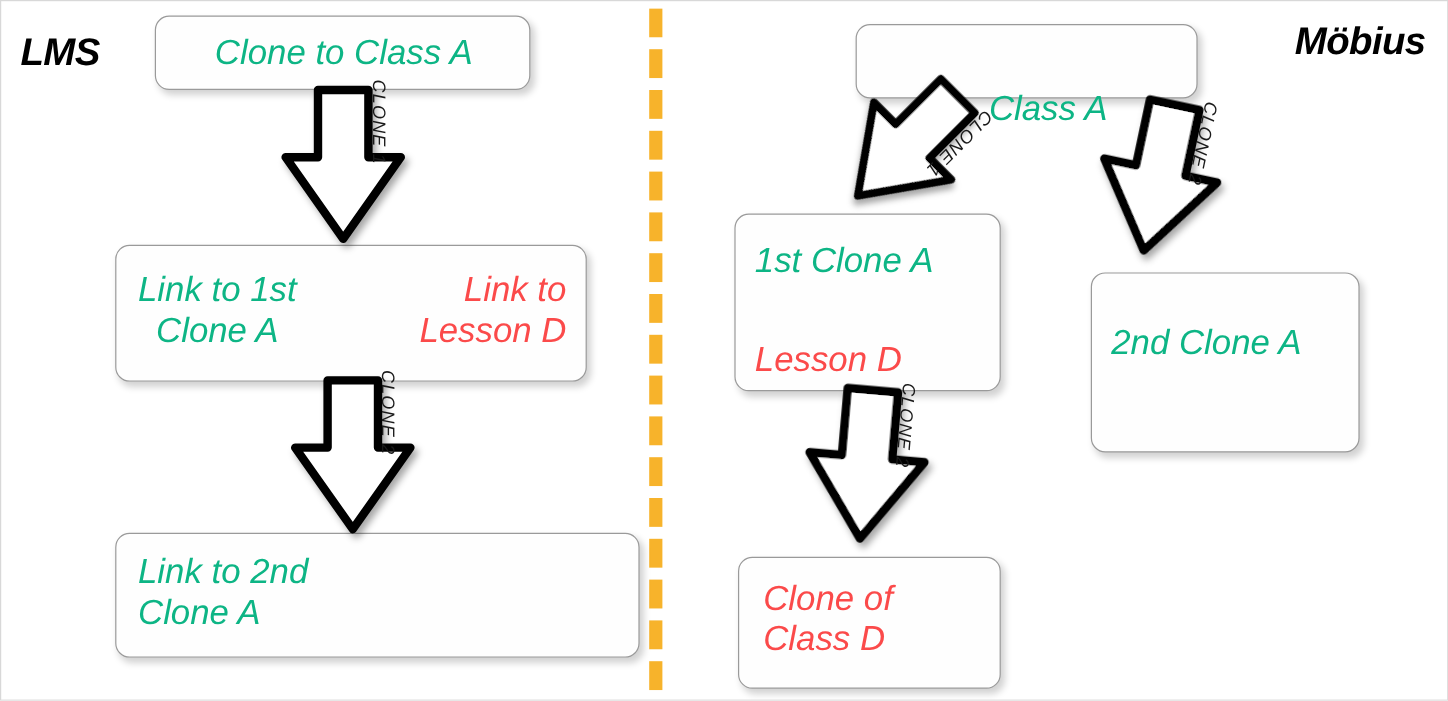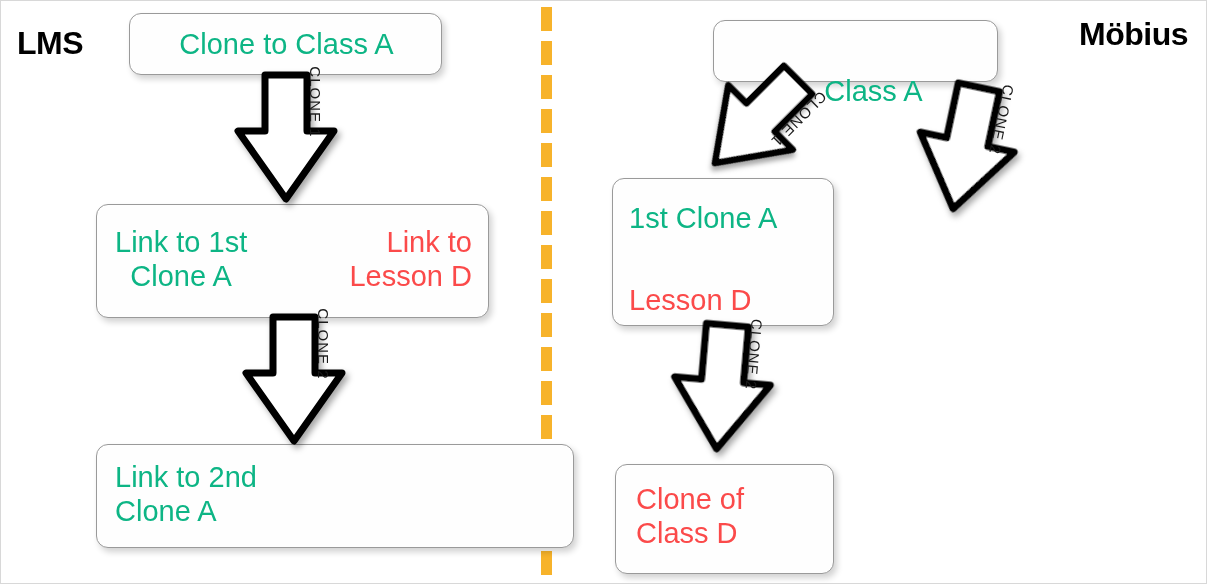--- a/index.html
+++ b/index.html
@@ -9,20 +9,21 @@
   }
   #canvas {
     position: relative;
     width: 1207px;
     height: 584px;
     background: #ffffff;
     border: 1px solid #d8d8d8;
     box-sizing: border-box;
     overflow: hidden;
     font-family: "Liberation Sans", sans-serif;
+    font-style: italic;
   }
 
   
   .panel-title {
     position: absolute;
     font-family: "Liberation Sans", sans-serif;
     font-weight: bold;
     font-size: 32px;
     color: #000000;
     letter-spacing: -0.5px;
@@ -97,21 +98,21 @@
     <div class="txt teal" style="left:0; top:13px; width:313px; text-align:center;">Clone to Class A</div>
   </div>
 
   <div class="node" style="left:95px; top:203px; width:393px; height:114px;">
     <div class="txt teal" style="left:18px; top:20px; text-align:center;">Link to 1st
 Clone A</div>
     <div class="txt red" style="right:16px; top:20px; text-align:right;">Link to
 Lesson D</div>
   </div>
 
-  <div class="node" style="left:95px; top:443px; width:478px; height:104px;">
+  <div class="node" style="left:95px; top:443px; width:437px; height:104px;">
     <div class="txt teal" style="left:18px; top:15px; text-align:left;">Link to 2nd
 Clone A</div>
   </div>
 
   <div class="arrow" style="left:232px; top:70px; width:106px; height:132px;">
     <svg width="106" height="132" viewBox="0 0 106 132">
       <defs>
         <filter id="sh1" x="-40%" y="-40%" width="190%" height="190%">
           <feDropShadow dx="3" dy="4" stdDeviation="3" flood-color="#000" flood-opacity="0.35"></feDropShadow>
         </filter>
@@ -135,20 +136,23 @@
 
   <div class="node" style="left:712px; top:19px; width:285px; height:62px;">
     <div class="txt teal" style="left:17px; top:13px; width:285px; text-align:center;margin-top:40px;">Class A</div>
   </div>
 
   <div class="node" style="left:611px; top:177px; width:222px; height:148px;">
     <div class="txt teal" style="left:16px; top:22px; text-align:left;">1st Clone A</div>
     <div class="txt red" style="left:16px; top:104px; text-align:left;">Lesson D</div>
   </div>
 
+  <div class="node" style="left:908px; top:226px; width:224px; height:150px;">
+    <div class="txt teal" style="left:16px; top:41px; text-align:left;">2nd Clone A</div>
+  </div>
 
   <div class="node" style="left:614px; top:463px; width:219px; height:110px;">
     <div class="txt red" style="left:20px; top:17px; text-align:left;">Clone of
 Class D</div>
   </div>
 
   <div class="arrow" style="left:698px; top:58px; width:115px; height:125px; transform:rotate(45deg); transform-origin:50% 50%;">
     <svg width="115" height="125" viewBox="0 0 106 132">
       <defs>
         <filter id="sh3" x="-40%" y="-40%" width="190%" height="190%">

